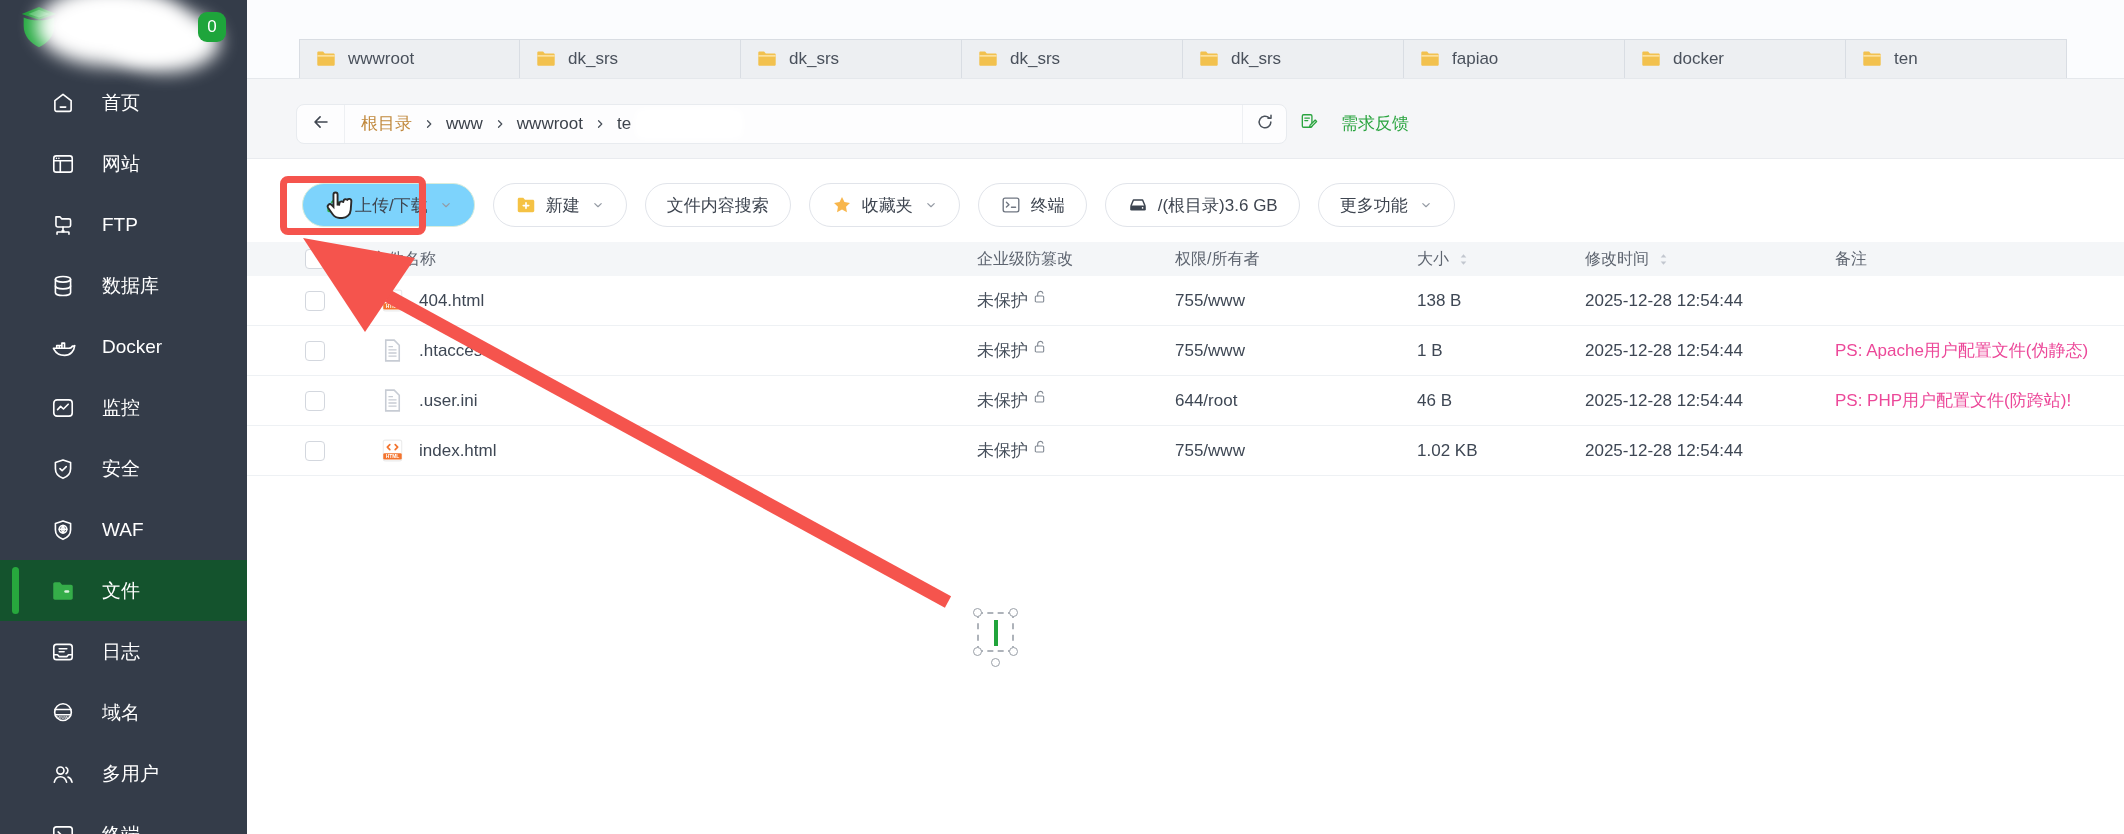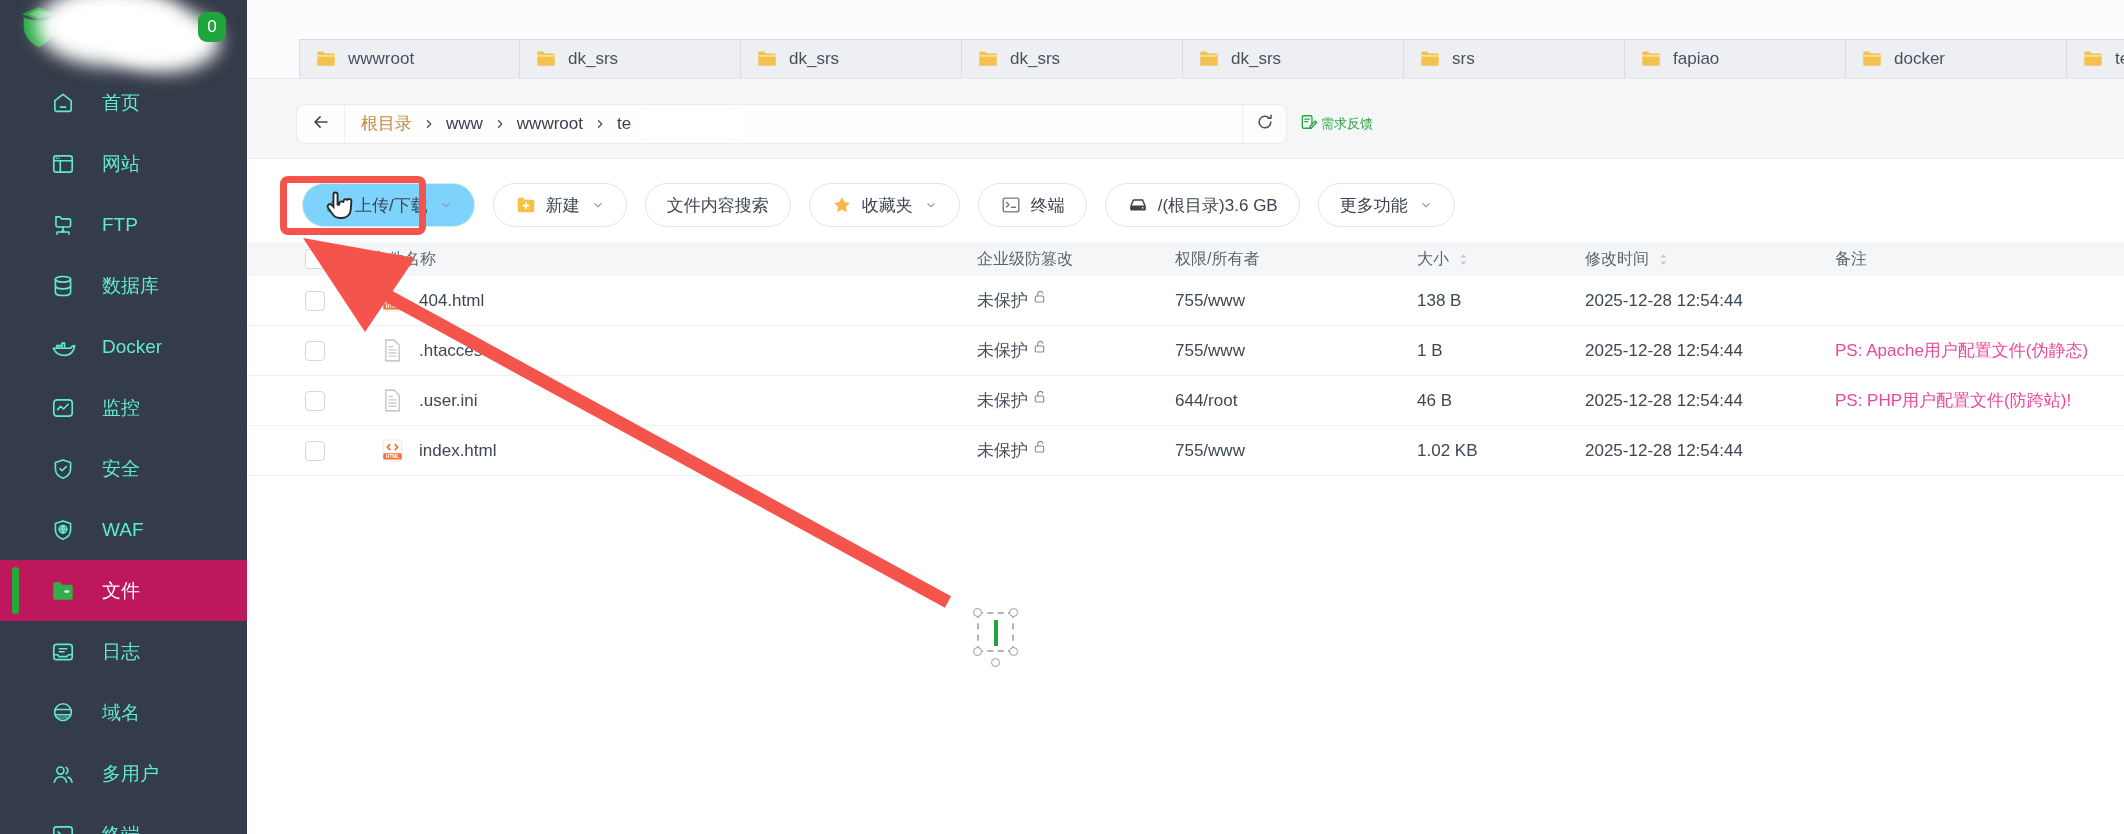--- a/index.html
+++ b/index.html
@@ -10,22 +10,22 @@
   
   .sidebar { position:relative; width:247px; height:834px; background:#343c49; flex:0 0 247px; overflow:hidden; z-index:2; }
   .logo-shield { position:absolute; left:16px; top:5px; width:46px; height:46px; z-index:4; }
   .blob { position:absolute; background:#fff; border-radius:50%; filter:blur(9px); z-index:5; }
   .blob.b1 { left:36px; top:-14px; width:152px; height:80px; }
   .blob.b2 { left:110px; top:10px; width:110px; height:62px; }
   .badge { position:absolute; left:198px; top:12px; min-width:28px; height:30px; background:#1ea53b; color:#fff;
            border-radius:9px; font-size:17px; display:flex; align-items:center; justify-content:center; z-index:6; padding:0 6px; }
   .nav { margin-top:72px; display:flex; flex-direction:column; }
   .nav-item { position:relative; height:61px; display:flex; align-items:center; padding-left:50px; gap:26px;
-              color:#5eead4; font-size:19px; cursor:pointer; }
-  .nav-item.active { background:#be185d; color:#ffffff; }
+              color:#ffffff; font-size:19px; cursor:pointer; }
+  .nav-item.active { background:#14532d; color:#ffffff; }
   .nav-item.active::before { content:""; position:absolute; left:12px; top:7px; width:7px; height:47px; border-radius:4px; background:#27a83d; }
   .nav-ic { width:26px; height:26px; display:inline-flex; }
   .nav-ic svg { width:26px; height:26px; }
 
   
   .main { flex:1; display:flex; flex-direction:column; min-width:0; background:#f5f6f8; }
 
   .tabstrip { position:relative; height:79px; background:#fbfcfe; border-bottom:1px solid #e5e8ec; overflow:hidden; flex:0 0 79px; }
   .tabs { position:absolute; left:52px; top:39px; height:40px; display:flex; }
   .tab { width:221px; flex:0 0 221px; background:#edeff2; border:1px solid #d9dde3; border-left:none;
@@ -41,21 +41,21 @@
   .crumb-back svg { width:22px; height:22px; }
   .crumbs { display:flex; align-items:center; padding-left:16px; gap:10px; font-size:17px; color:#3c424b; flex:1; }
   .crumb-seg { cursor:pointer; }
   .crumb-root { color:#c0883c; }
   .crumb-sep { display:inline-flex; width:14px; height:14px; }
   .crumb-sep svg { width:14px; height:14px; }
   .crumb-blur { display:inline-block; width:104px; height:26px; background:#fff; border-radius:6px; filter:blur(2.5px);
                 box-shadow:0 0 6px 2px rgba(255,255,255,.95); margin-left:-4px; }
   .crumb-refresh { width:44px; display:flex; align-items:center; justify-content:center; border-left:1px solid #eef0f3; cursor:pointer; }
   .crumb-refresh svg { width:20px; height:20px; }
-  .feedback { display:flex; align-items:center; gap:2px; margin-left:12px; height:40px; color:#2aa43f; font-size:13px; cursor:pointer; }
+  .feedback { display:flex; align-items:center; gap:22px; margin-left:12px; height:40px; color:#2aa43f; font-size:17px; cursor:pointer; }
   .feedback svg { width:20px; height:20px; }
 
   .content { flex:1; background:#ffffff; border-top:1px solid #e9ebef; min-height:0; }
 
   .toolbar { display:flex; gap:18px; padding:24px 0 0 55px; align-items:center; }
   .tbtn { height:44px; border:1px solid #e1e4ea; background:#fff; border-radius:22px; display:flex; align-items:center;
           gap:9px; padding:0 21px; font-size:17px; color:#3e4550; cursor:pointer; white-space:nowrap; }
   .tbtn.green { background:#7dd3fc; border-color:#d9ecdb; }
   .btn-ic { width:22px; height:22px; display:inline-flex; }
   .btn-ic svg { width:22px; height:22px; }
@@ -285,29 +285,20 @@
             </span>
     <span class="tab-lb">dk_srs</span>
   </div>
           <div class="tab">
     <span class="tab-ic">
               <svg viewBox="0 0 24 24">
                 <path d="M2.5 5.2c0-.8.6-1.4 1.4-1.4h4.9l1.9 2.1h9.4c.8 0 1.4.6 1.4 1.4V18c0 .8-.6 1.4-1.4 1.4H3.9c-.8 0-1.4-.6-1.4-1.4Z" fill="#f2c14e"></path>
                 <path d="M2.5 7.6h19v1.9h-19Z" fill="#fce09c"></path>
               </svg>
             </span>
-    <span class="tab-lb">srs</span>
-  </div>
-          <div class="tab">
-    <span class="tab-ic">
-              <svg viewBox="0 0 24 24">
-                <path d="M2.5 5.2c0-.8.6-1.4 1.4-1.4h4.9l1.9 2.1h9.4c.8 0 1.4.6 1.4 1.4V18c0 .8-.6 1.4-1.4 1.4H3.9c-.8 0-1.4-.6-1.4-1.4Z" fill="#f2c14e"></path>
-                <path d="M2.5 7.6h19v1.9h-19Z" fill="#fce09c"></path>
-              </svg>
-            </span>
     <span class="tab-lb">fapiao</span>
   </div>
           <div class="tab">
     <span class="tab-ic">
               <svg viewBox="0 0 24 24">
                 <path d="M2.5 5.2c0-.8.6-1.4 1.4-1.4h4.9l1.9 2.1h9.4c.8 0 1.4.6 1.4 1.4V18c0 .8-.6 1.4-1.4 1.4H3.9c-.8 0-1.4-.6-1.4-1.4Z" fill="#f2c14e"></path>
                 <path d="M2.5 7.6h19v1.9h-19Z" fill="#fce09c"></path>
               </svg>
             </span>
     <span class="tab-lb">docker</span>

